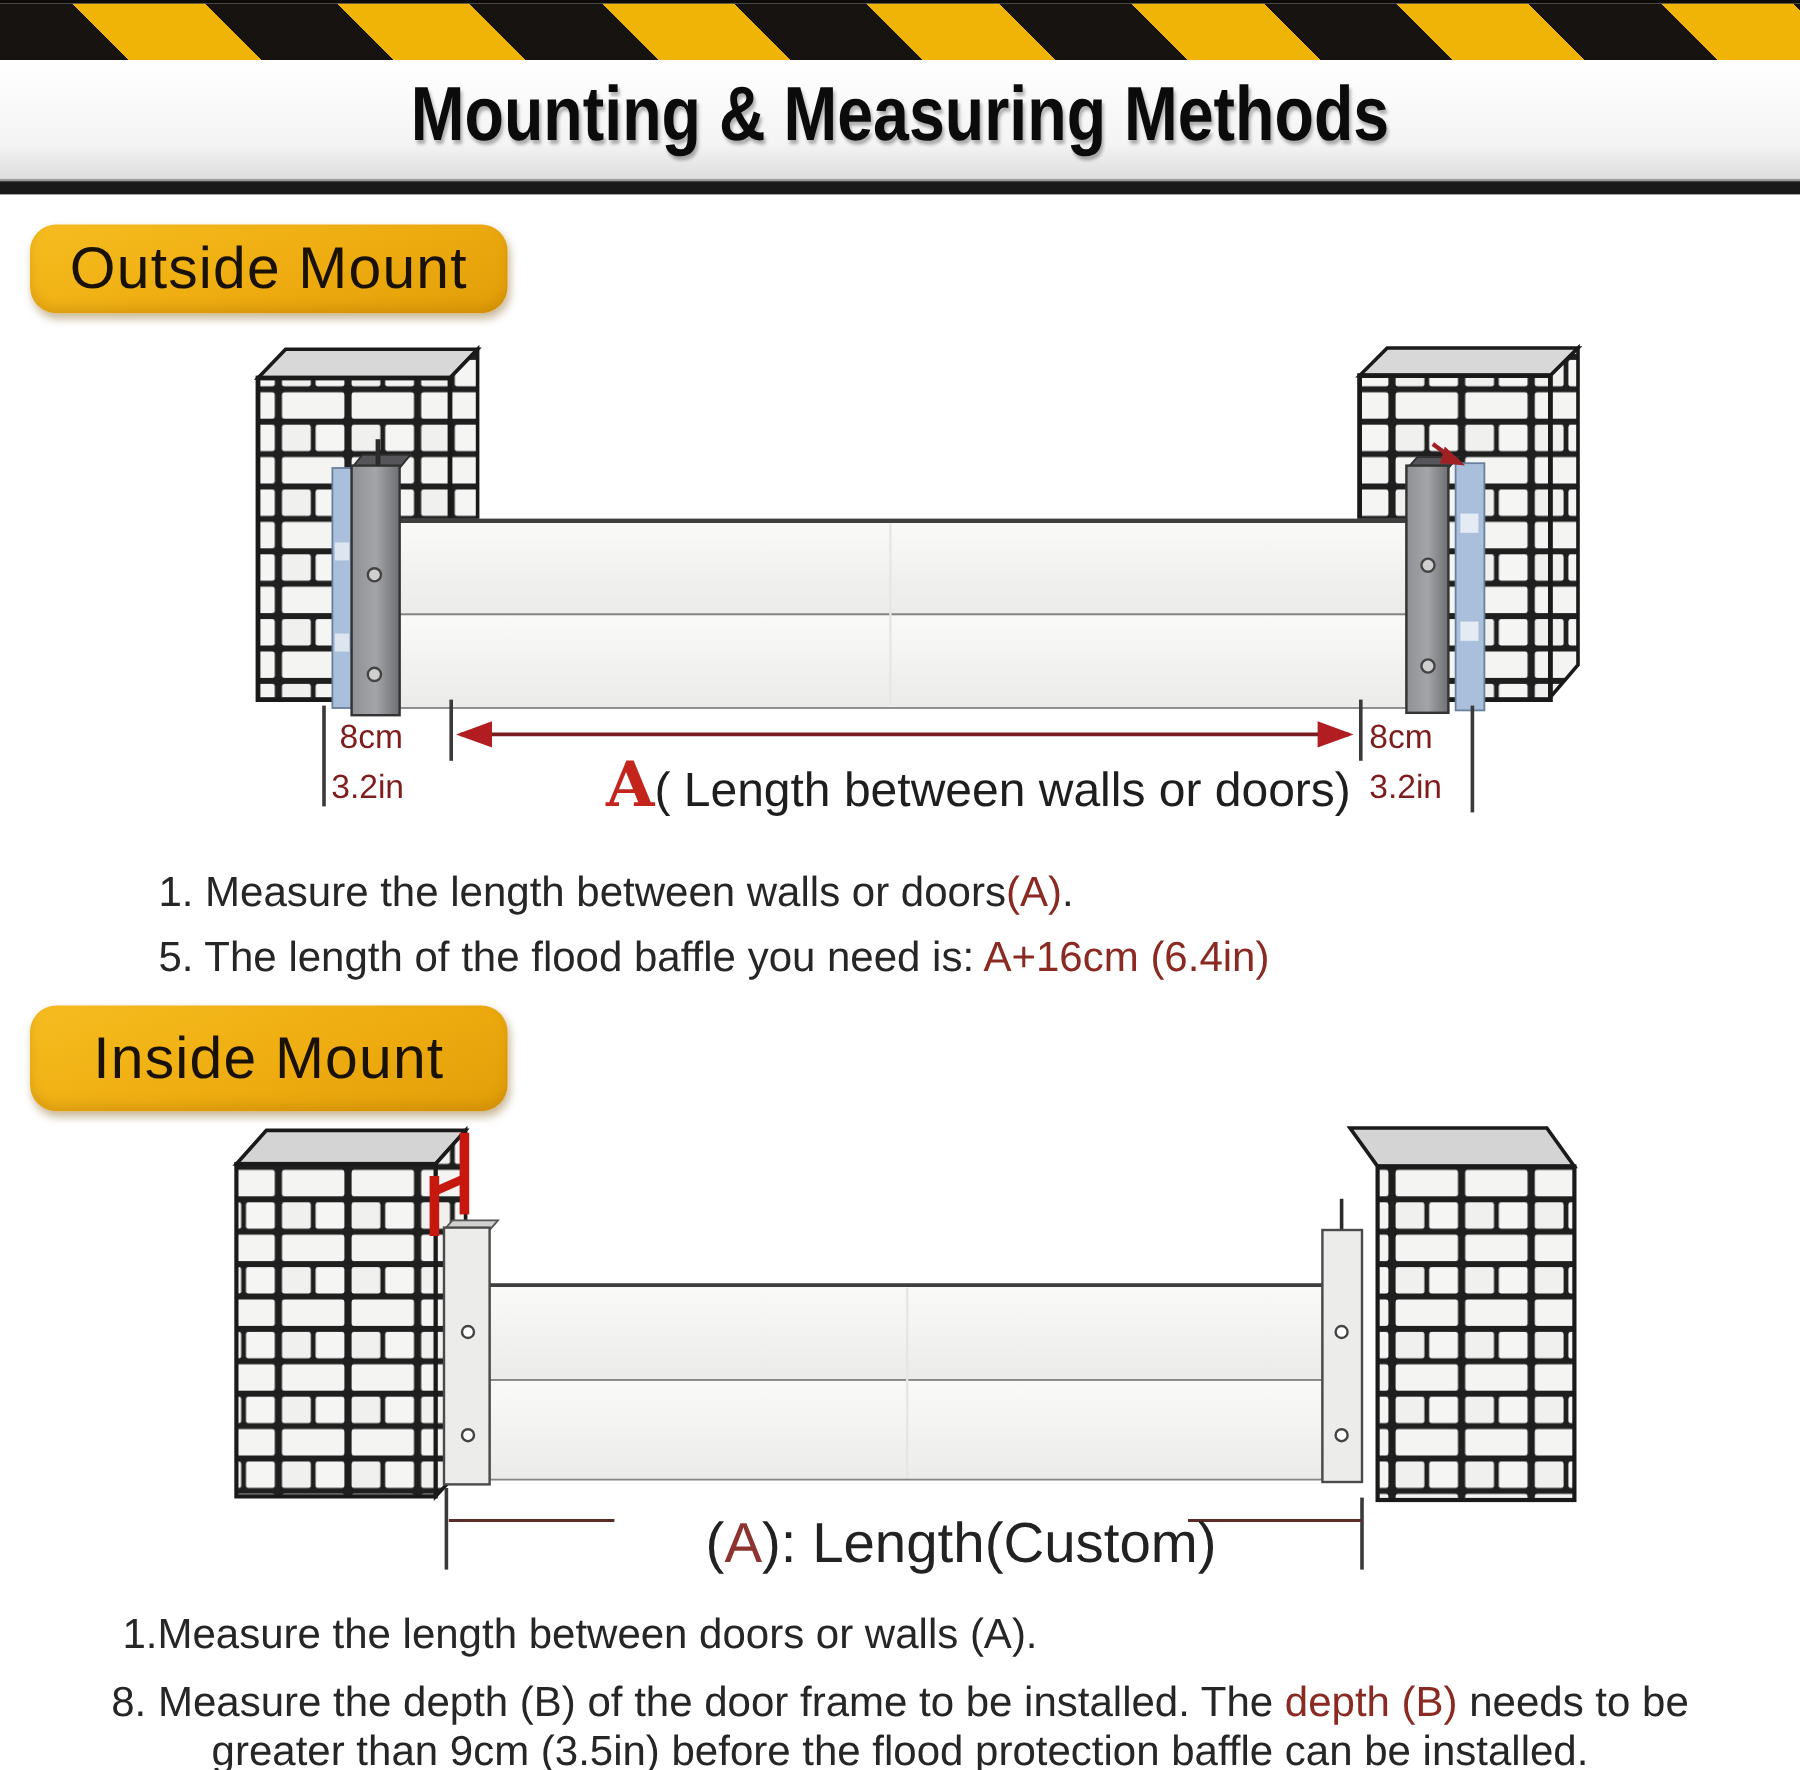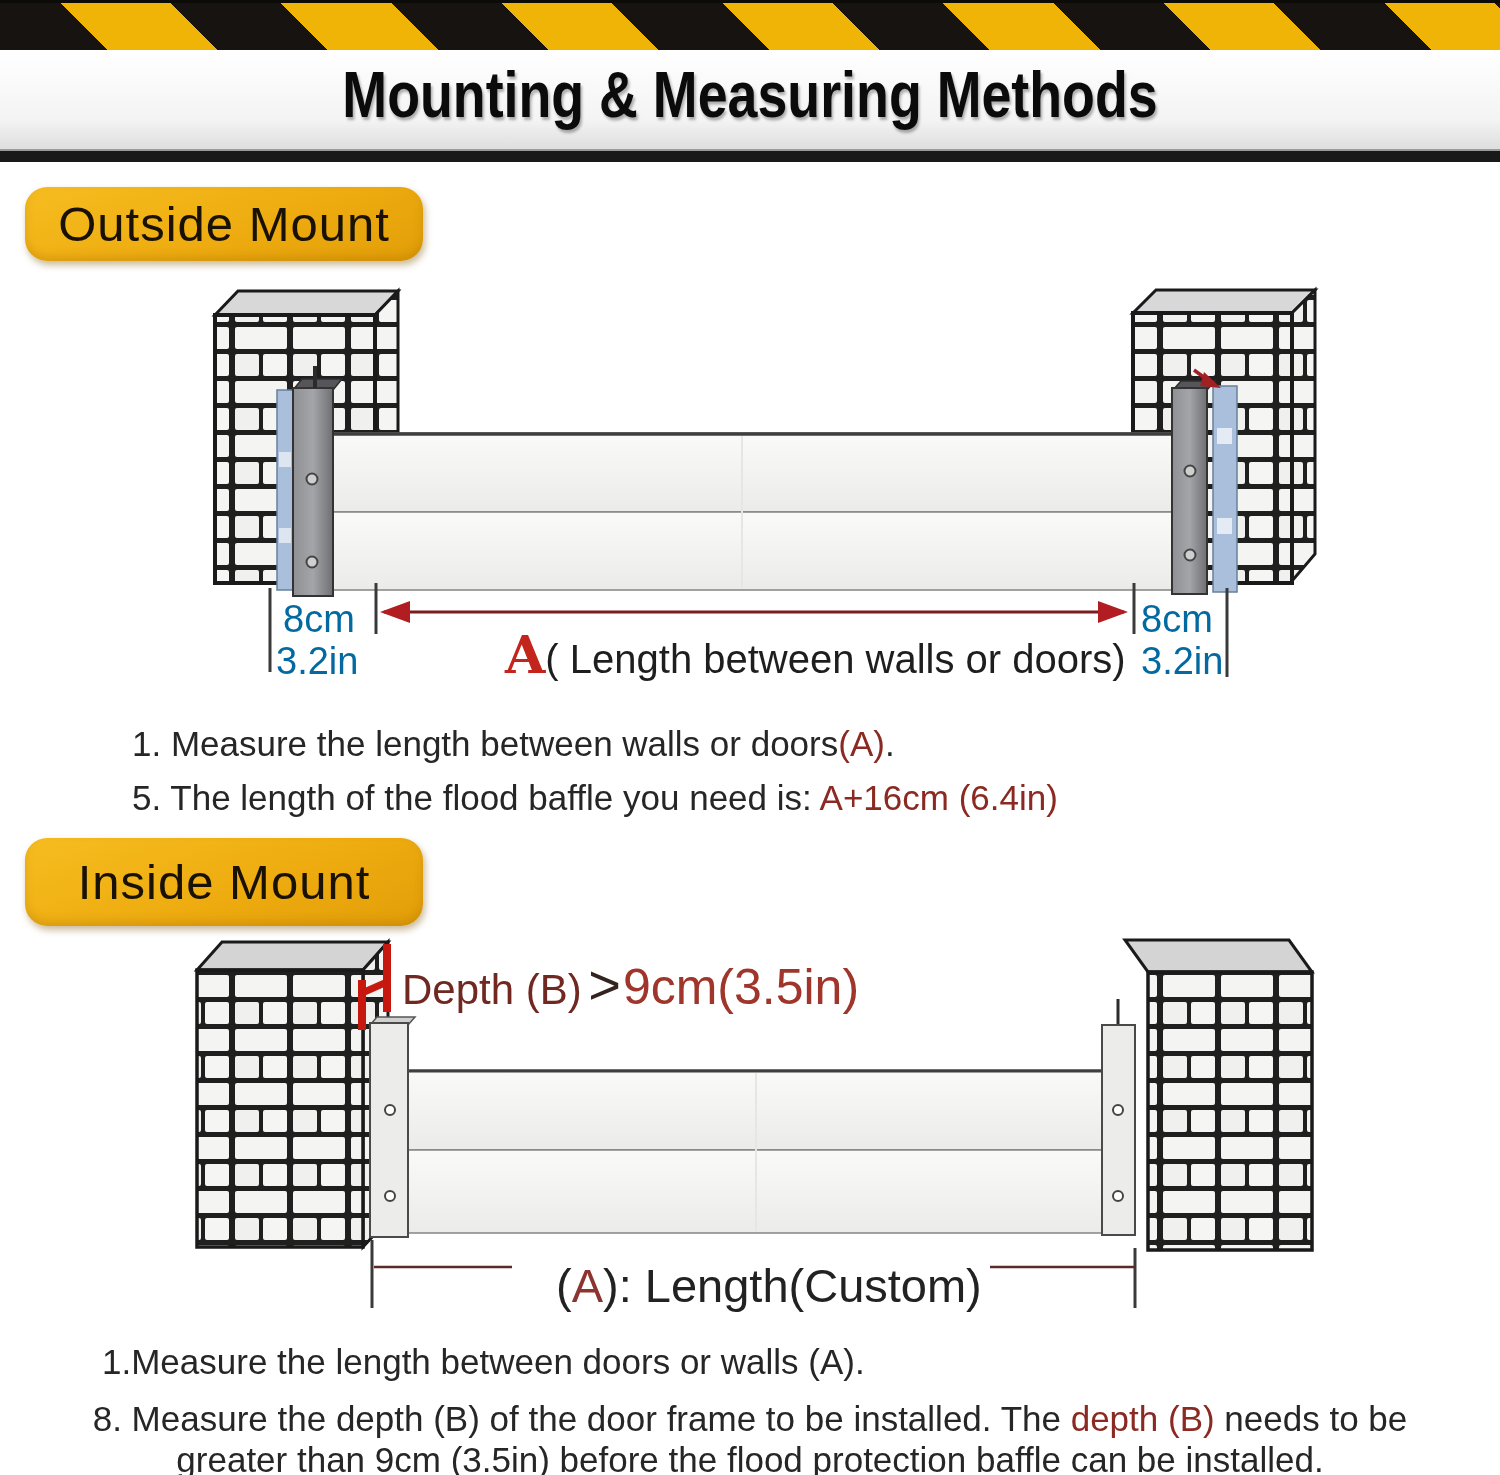--- a/index.html
+++ b/index.html
@@ -32,29 +32,29 @@
     background:linear-gradient(160deg,#f6bd20 0%,#eeac10 55%,#e29e08 100%);
     box-shadow:2px 4px 7px rgba(120,80,0,0.40), inset 0 -5px 9px rgba(140,85,0,0.22);
     display:flex;align-items:center;justify-content:center;
     font-size:49px;color:#191104;letter-spacing:1px;white-space:nowrap;
   }
   .badge.outside{top:187px;}
   .badge.inside{top:838px;height:88px;}
 
   
   .lbl{position:absolute;color:#2b2b2b;white-space:nowrap;}
-  .dim{font-size:38px;color:#0369a1;}
+  .dim{font-size:28px;color:#7f1d1d;}
   .span-a-label{font-size:40px;color:#1e1e1e;}
   .red-a{font-family:"DejaVu Serif", serif;font-weight:bold;font-size:52px;color:#c3251d;}
   .steps{font-size:35px;color:#262626;}
   .maroon{color:#8a2a22;}
   .depth-lbl{font-size:42px;color:#702820;}
   .depth-gt{font-size:56px;color:#33241f;margin:0 2px;}
   .depth-val{font-size:50px;color:#a0352b;}
-  .len-custom{font-size:47px;color:#222222;}
+  .len-custom{font-size:47px;color:#222222;margin-left:32px;}
   .len-custom .a{color:#8d3430;}
   .center-par{text-align:center;white-space:normal;}
 
   svg{position:absolute;left:0;top:0;}
 </style>
 </head>
 <body>
 
 <div id="stage">
 
@@ -208,24 +208,20 @@
     <span>1. Measure the length between walls or doors</span><span class="maroon">(A)</span><span>.</span>
   </div>
   <div class="lbl steps" style="left:132px;top:778px;">
     <span>5. The length of the flood baffle you need is: </span><span class="maroon">A+16cm (6.4in)</span>
   </div>
 
   <div class="badge inside">
     <span>Inside Mount</span>
   </div>
 
-  <div class="lbl" style="left:402px;top:952px;">
-    <span class="depth-lbl">Depth (B)</span>
-    <span class="depth-gt">&gt;</span><span class="depth-val">9cm(3.5in)</span>
-  </div>
 
   <div class="lbl len-custom" style="left:556px;top:1258px;">
     <span>(</span><span class="a">A</span><span>): Length(Custom)</span>
   </div>
 
   <div class="lbl steps" style="left:102px;top:1342px;">1.Measure the length between doors or walls (A).</div>
 
   <div class="lbl steps center-par" style="left:75px;top:1398px;width:1350px;line-height:41px;">
     <span>8. Measure the depth (B) of the door frame to be installed. The </span><span class="maroon">depth (B)</span><span> needs to be greater than 9cm (3.5in) before the flood protection baffle can be installed.</span>
   </div>

